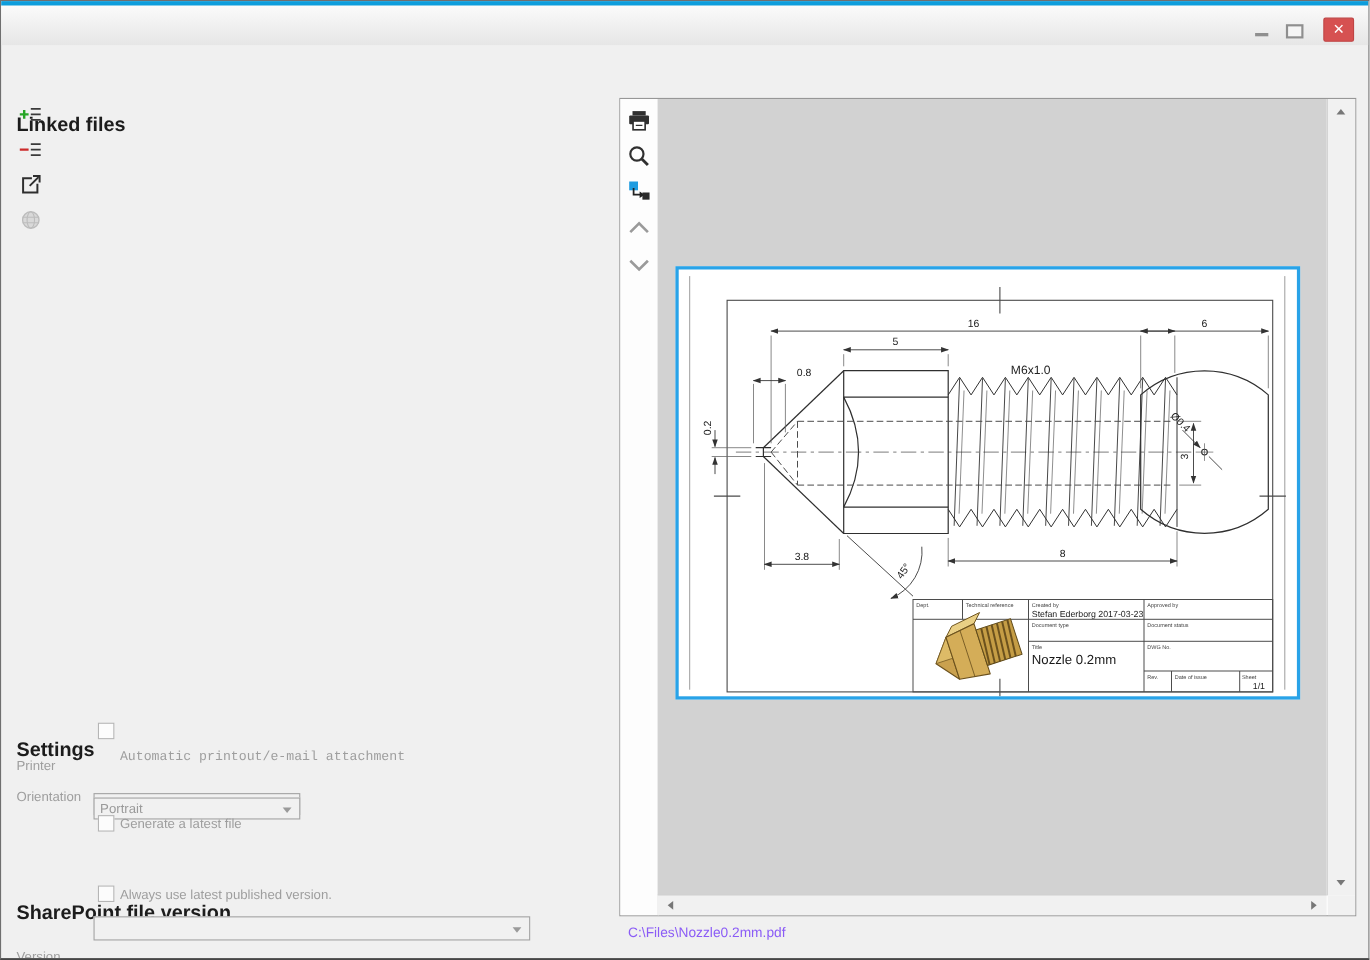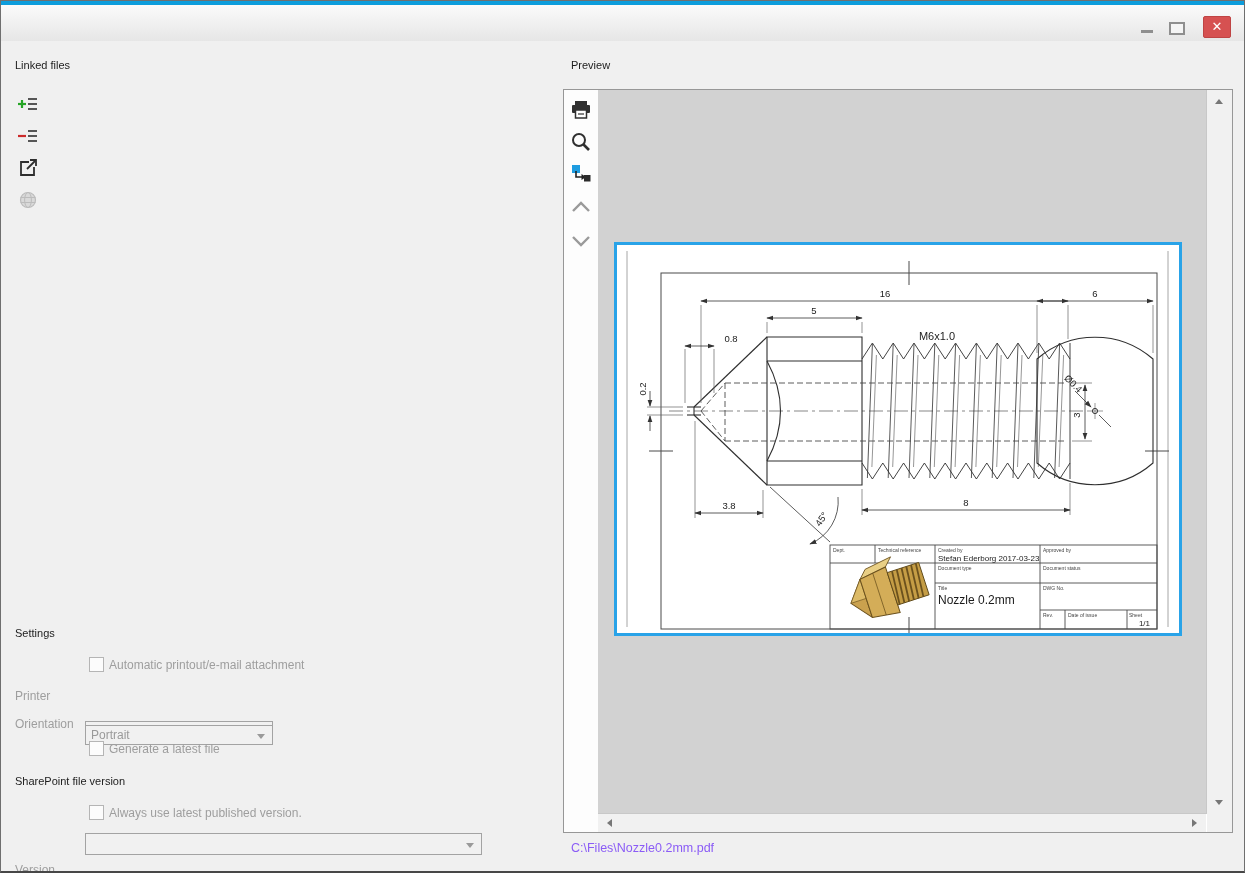--- a/index.html
+++ b/index.html
@@ -6,21 +6,21 @@
   #app{position:relative;width:1243px;height:870px;background:#f0f0f0;border:1px solid #6f6f6f;border-bottom:2px solid #474747;overflow:hidden;}
   
   .titlebar{position:absolute;top:0;left:0;right:0;height:40px;background:linear-gradient(#fdfdfd,#e6e6e6);}
   .title-strip{position:absolute;top:0;left:0;right:0;height:4px;background:#0d9ddc;}
   .title-text{position:absolute;top:12px;left:0;right:0;text-align:center;font-size:17px;color:#2b9fd9;}
   .win-btn{position:absolute;cursor:default;}
   .btn-min{top:29px;left:1140px;width:12px;height:3px;background:#8f8f8f;}
   .btn-max{top:21px;left:1168px;width:12px;height:9px;border:2px solid #8f8f8f;background:#f5f5f5;}
   .btn-close{top:15px;left:1202px;width:26px;height:20px;background:#d65151;border:1px solid #bf4444;border-radius:2px;color:#fff;font-weight:bold;font-size:13px;text-align:center;line-height:19px;}
   
-  .section-label{position:absolute;font-size:11px;font-weight:normal;color:#1c1c1c;}
+  .section-label{position:absolute;font-size:18px;font-weight:bold;color:#1c1c1c;margin-top:44px;}
   .gray-label{position:absolute;font-size:12px;color:#9e9e9e;}
   .checkbox{position:absolute;width:13px;height:13px;border:1px solid #b5b5b5;background:#fcfcfc;}
   .combo{position:absolute;border:1px solid #a3a3a3;background:#f1f1f1;font-size:12px;color:#9a9a9a;line-height:19px;padding-left:5px;box-sizing:border-box;}
   .combo .arrow{position:absolute;right:7px;top:8px;width:0;height:0;border-left:4px solid transparent;border-right:4px solid transparent;border-top:5px solid #9a9a9a;}
   
   .file-toolbar-btn{position:absolute;left:16px;width:22px;height:22px;}
   .files-table{position:absolute;left:46px;top:88px;width:510px;height:522px;background:#fff;border:1px solid #8a8a8a;box-sizing:border-box;}
   .ft-header{display:flex;height:24px;border-bottom:1px solid #9e9e9e;background:#fdfdfd;font-size:12px;color:#1a1a1a;}
   .ft-h-gutter{width:9px;border-right:1px solid #c2c2c2;background:#f1f1f1;}
   .ft-h-default{width:64px;background:#c4e2f4;border-right:1px solid #b0b0b0;line-height:23px;padding-left:5px;box-sizing:border-box;}
@@ -92,21 +92,21 @@
       <circle cx="11" cy="11" r="7.5" fill="#d9d9d9" stroke="#bcbcbc" stroke-width="1.2"></circle>
       <ellipse cx="11" cy="11" rx="3.4" ry="7.5" fill="none" stroke="#bcbcbc" stroke-width="1"></ellipse>
       <line x1="3.6" y1="8.5" x2="18.4" y2="8.5" stroke="#bcbcbc" stroke-width="1"></line>
       <line x1="3.6" y1="13.5" x2="18.4" y2="13.5" stroke="#bcbcbc" stroke-width="1"></line>
     </svg>
   </div>
 
 
   <div class="section-label" style="left:14px;top:626px;">Settings</div>
   <div class="checkbox" style="left:88px;top:656px;"></div>
-  <div class="gray-label" style="left:108px;top:657px;">Automatic printout/e-mail attachment</div>
+  <div class="gray-label" style="left:108px;top:680px;font-family:Liberation Mono, monospace;">Automatic printout/e-mail attachment</div>
 
   <div class="gray-label" style="left:14px;top:688px;">Printer</div>
   <div class="combo" style="left:84px;top:720px;width:188px;height:20px;">
     <span>Auto</span>
     <span class="arrow"></span>
   </div>
 
   <div class="gray-label" style="left:14px;top:716px;">Orientation</div>
   <div class="combo" style="left:84px;top:712px;width:188px;height:20px;margin-top:12px;">
     <span>Portrait</span>

